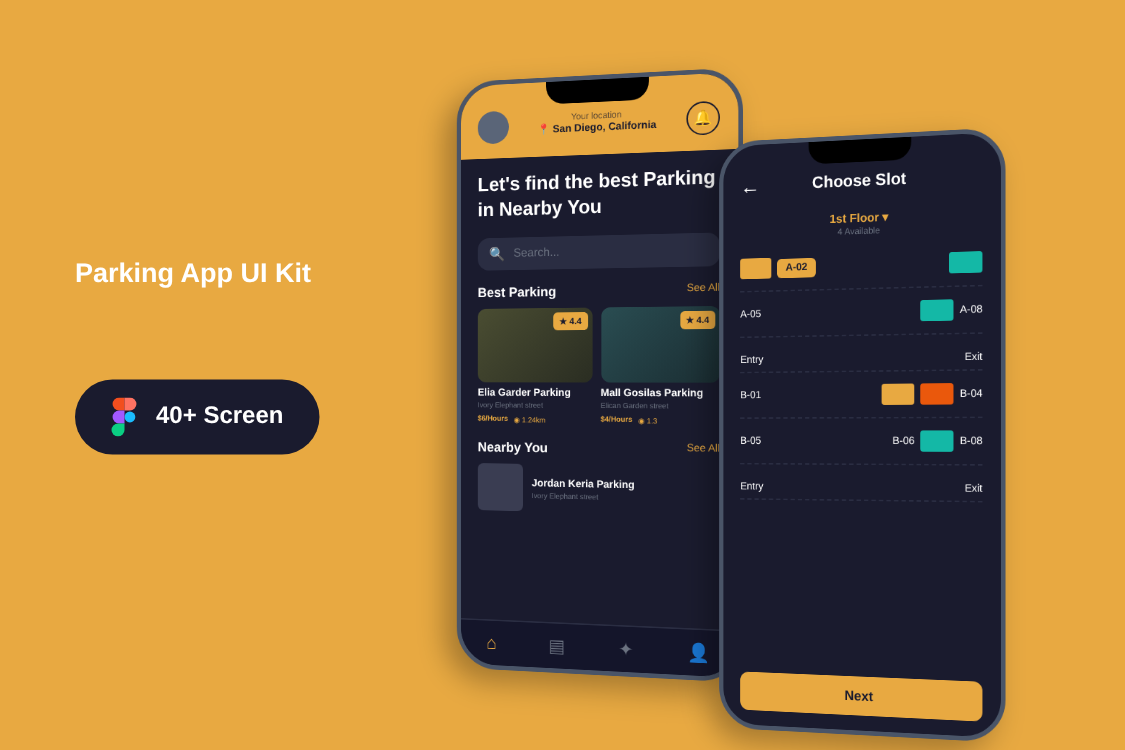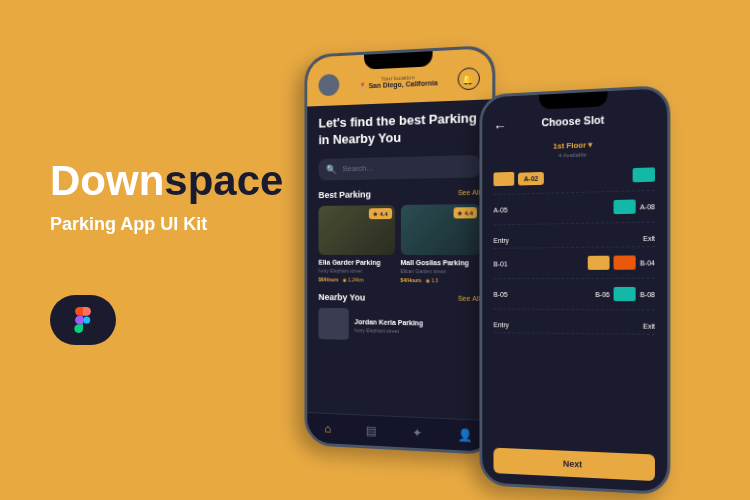--- a/index.html
+++ b/index.html
@@ -61,32 +61,30 @@
 .car.teal{background:#14b8a6}
 .car.orange{background:#ea580c}
 .slot-selected{background:#e8a941;color:#1a1b2e;padding:3px 6px;border-radius:3px;font-weight:700}
 .entry-exit{display:flex;justify-content:space-between;padding:4px 0;font-size:7px;color:#fff;border-bottom:1px dashed #2a2d42;margin-bottom:8px}
 .next-btn{position:absolute;bottom:10px;left:12px;right:12px;background:#e8a941;color:#1a1b2e;text-align:center;padding:8px;border-radius:6px;font-size:9px;font-weight:700}
 </style>
 </head>
 <body>
 
 <div class="left-content">
-  <h1 class="title">
-    <span>Down</span><span class="title-dark">space</span>
-  </h1>
   <p class="subtitle">Parking App UI Kit</p>
   <div class="badge">
     <svg class="figma-icon" viewBox="0 0 12 18">
         <circle cx="8.5" cy="9" r="2.5" fill="#1abcfe"></circle>
         <path d="M3.5 0h2.5v6H3.5a3 3 0 010-6z" fill="#f24e1e"></path>
         <path d="M6 0h2.5a3 3 0 010 6H6z" fill="#ff7262"></path>
         <path d="M3.5 6H6v6H3.5a3 3 0 010-6z" fill="#a259ff"></path>
         <path d="M3.5 12H6v3a3 3 0 11-3-3h.5z" fill="#0acf83"></path>
       </svg>
+    <span class="badge-text">40+ Screen</span>
   </div>
 </div>
 
 <div class="phone phone1">
   <div class="notch"></div>
   <div class="screen">
     <div class="header">
       <div class="avatar"></div>
       <div class="location">
         <div class="loc-label">Your location</div>

